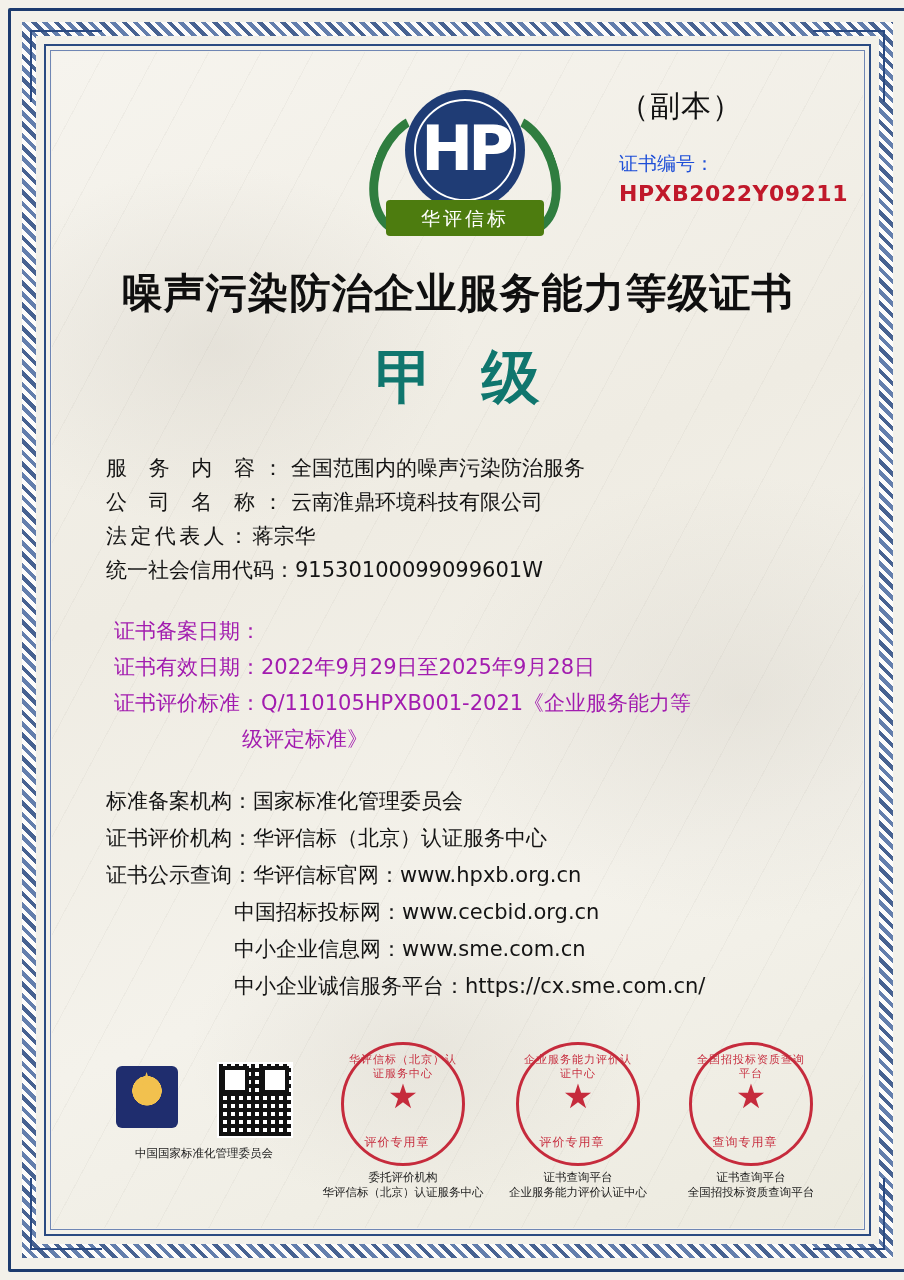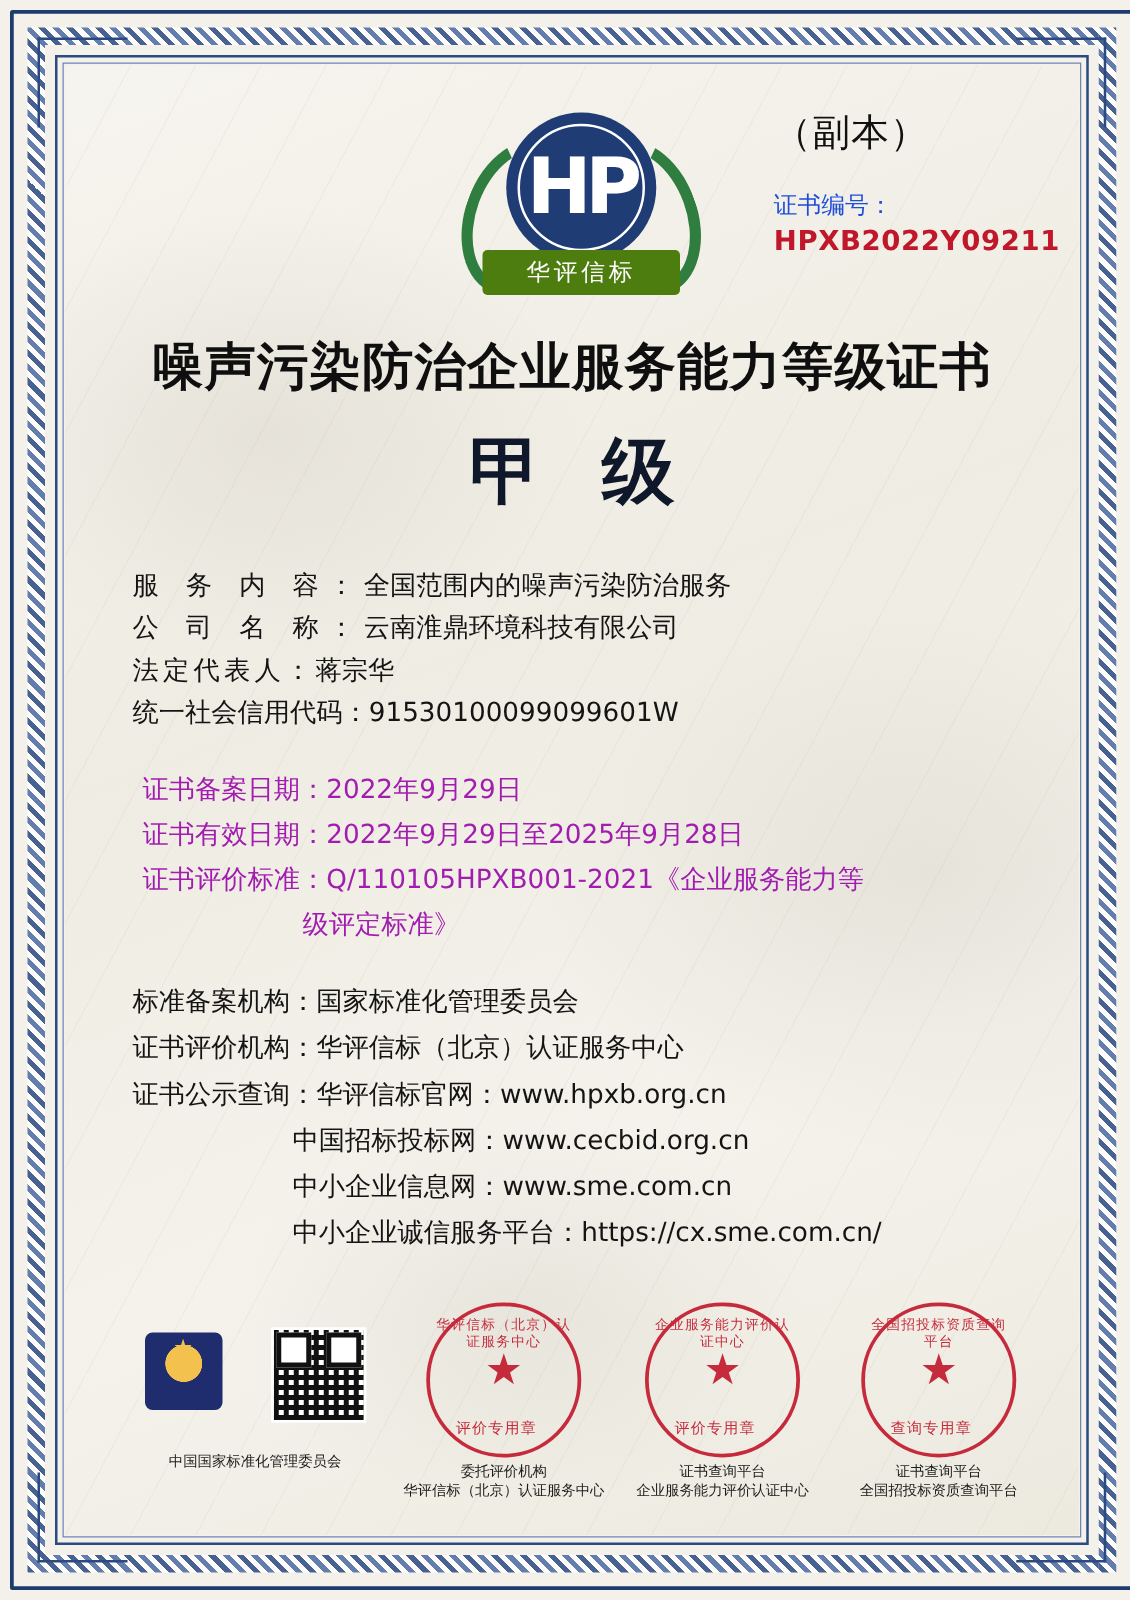--- a/index.html
+++ b/index.html
@@ -184,21 +184,21 @@
     font-size: 41px;
     font-weight: bold;
     color: #0f0f0f;
     letter-spacing: 1px;
     margin-top: 6px;
   }
   .grade {
     text-align: center;
     font-size: 58px;
     font-weight: bold;
-    color: #0f172a;
+    color: #0f766e;
     letter-spacing: 14px;
     margin-top: 18px;
     text-indent: 14px;
   }
 
   
   .fields {
     margin: 34px 0 0 46px;
     font-size: 21px;
     color: #141414;
@@ -374,21 +374,20 @@
         <span class="f-label">统一社会信用代码：</span>
         <span class="f-value">91530100099099601W</span>
       </div>
     </div>
 
     <div class="block-gap"></div>
 
     <div class="fields2">
       <div class="field-row">
         <span class="f-label">证书备案日期：</span>
-        <span class="f-value">2022年9月29日</span>
       </div>
       <div class="field-row">
         <span class="f-label">证书有效日期：</span>
         <span class="f-value">2022年9月29日至2025年9月28日</span>
       </div>
       <div class="field-row">
         <span class="f-label">证书评价标准：</span>
         <span class="f-value">Q/110105HPXB001-2021《企业服务能力等</span>
       </div>
       <div class="wrap-indent">级评定标准》</div>
@@ -421,21 +420,21 @@
         <span class="link-text">https://cx.sme.com.cn/</span>
       </div>
     </div>
 
     <div class="seals">
       <div class="seal-item" style="left:44px; top:24px; width:200px;">
         <div style="display:flex; align-items:center; justify-content:center; gap:16px;">
           <div class="gov-emblem"></div>
           <div class="qr"></div>
         </div>
-        <div class="seal-caption" style="margin-top:24px;">中国国家标准化管理委员会</div>
+        <div class="seal-caption" style="margin-top:8px;">中国国家标准化管理委员会</div>
       </div>
 
       <div class="seal-item" style="left:248px; top:4px; width:190px;">
         <div class="round-seal">
           <div class="arc">华评信标（北京）认证服务中心</div>
           <div class="star">★</div>
           <div class="bottom-txt">评价专用章</div>
         </div>
         <div class="seal-caption">委托评价机构</div>
         <div class="seal-caption">华评信标（北京）认证服务中心</div>

